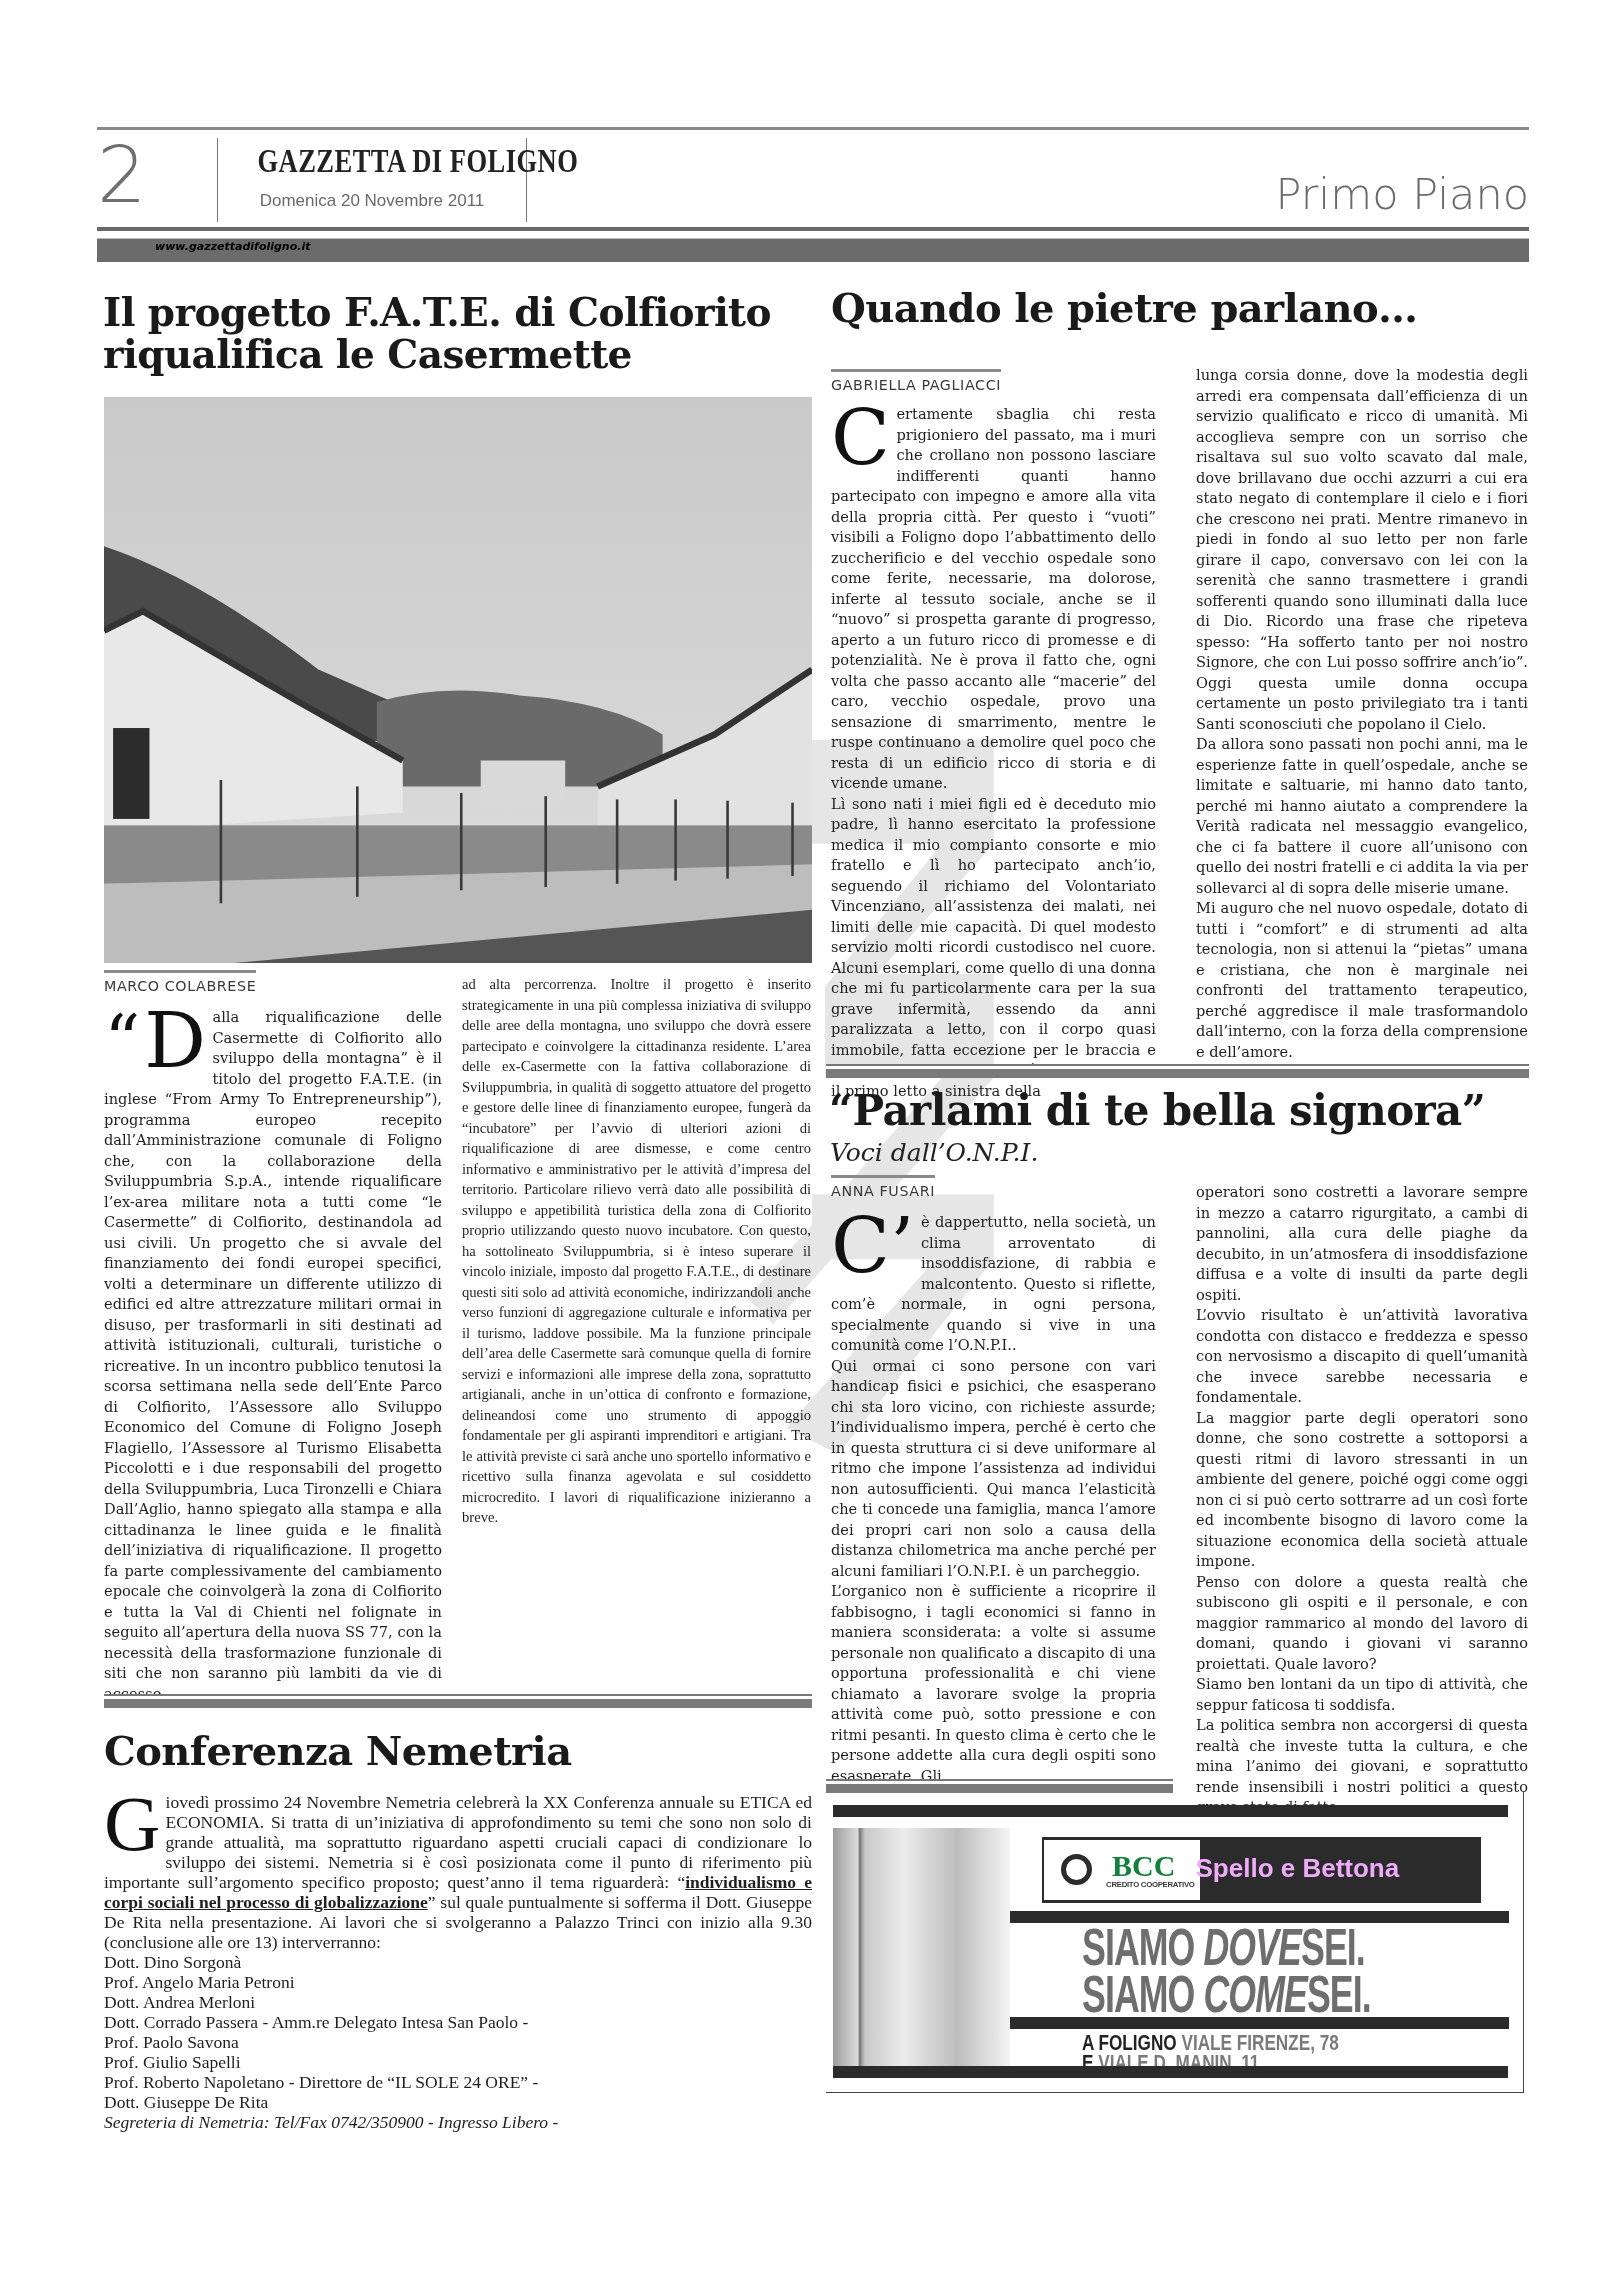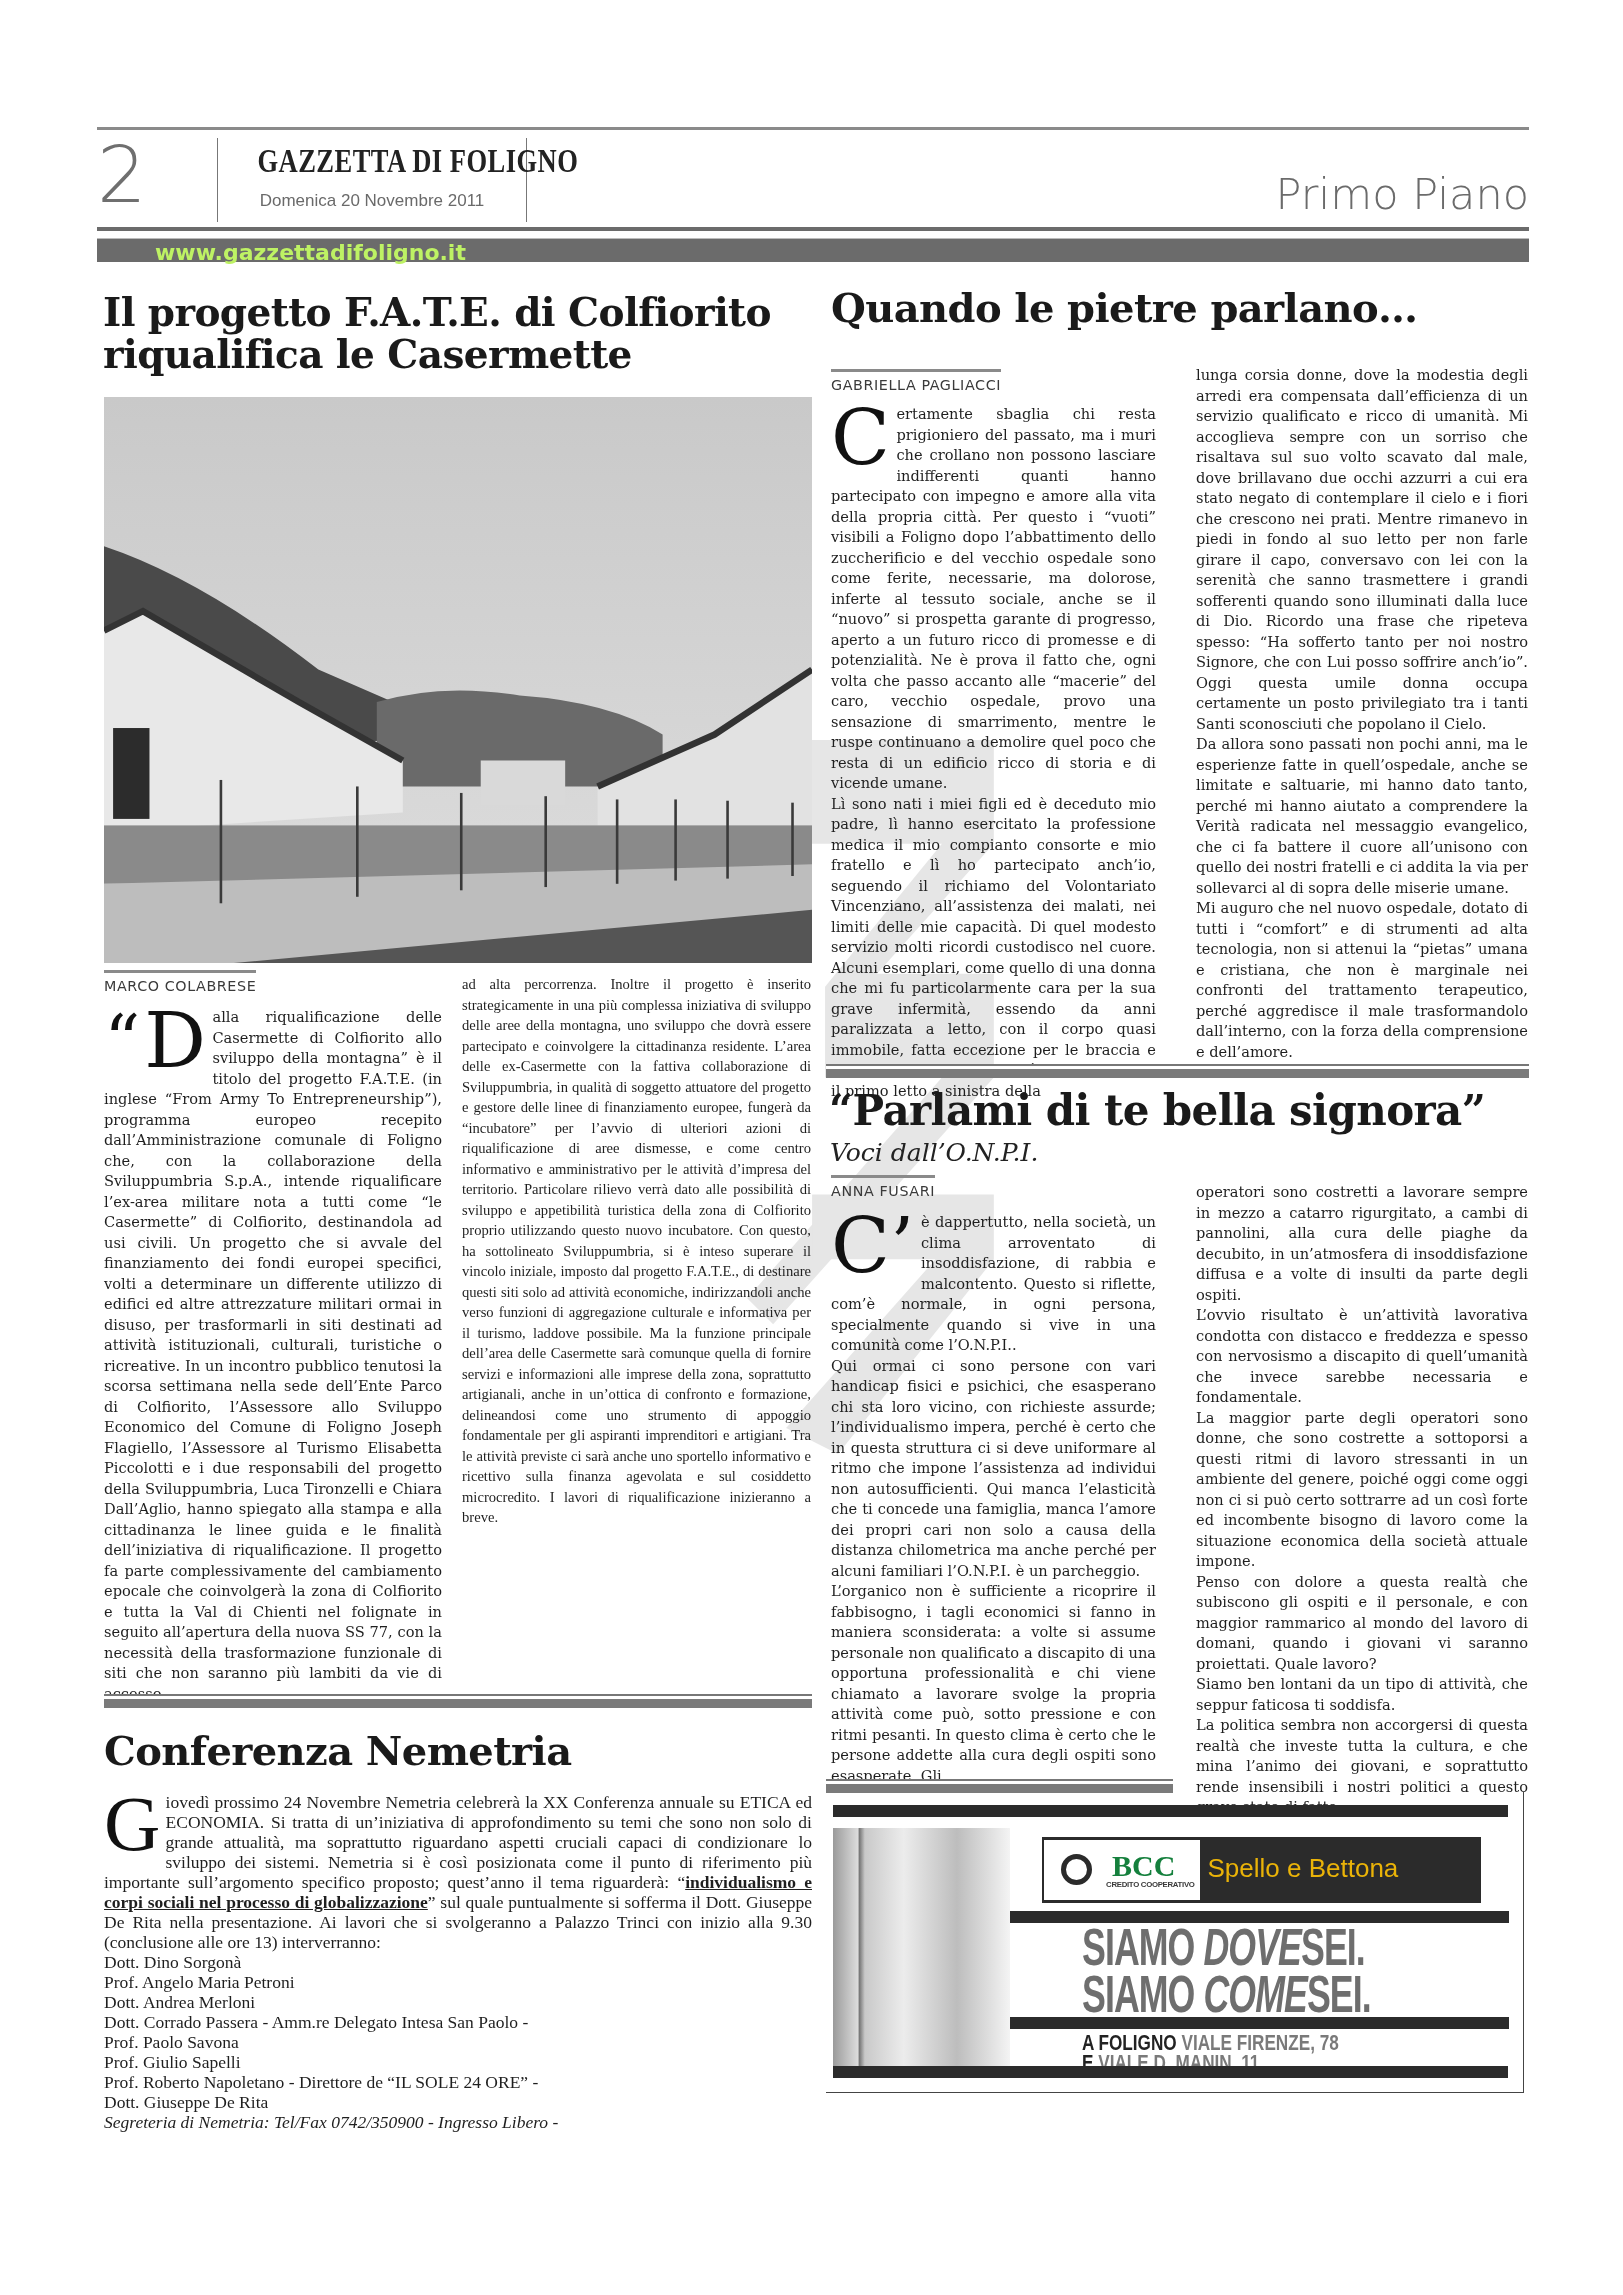--- a/index.html
+++ b/index.html
@@ -12,21 +12,21 @@
   
   #page-number { left: 97px; top: 136px; font-family: "DejaVu Sans", sans-serif; font-size: 78px;
                  color: #6f6f6f; line-height: 1; font-weight: 300; }
   #masthead { left: 217px; top: 138px; width: 308px; height: 84px; border-left: 1.3px solid #777; border-right: 1.3px solid #777; }
   #masthead-title { left: 6.5px; top: 3.9px; width: 295px; text-align: center; font-family: "Liberation Serif", serif;
                     font-weight: bold; font-size: 34px; letter-spacing: 0.6px; color: #222; transform: scaleX(0.78); transform-origin: center; white-space: nowrap; }
   #masthead-date { left: 6.5px; top: 53px; width: 295px; text-align: center; font-family: "Liberation Sans", sans-serif;
                    font-size: 17px; color: #6a6a6a; }
   #section-title { right: 94px; top: 153px; font-family: "DejaVu Sans", sans-serif; font-size: 43px; color: #6b6b6b; font-weight: 300; margin-top: 16px; }
   #web-band { left: 97px; top: 238px; width: 1432px; height: 23.4px; background: #6b6b6b; border-top: 1.9px solid #bbb; }
-  #web-url { left: 58px; top: 1.3px; font-family: "DejaVu Sans", sans-serif; font-weight: bold; font-size: 22px; color: #bef264; }
+  #web-url { left: 58px; top: 1.3px; font-family: "DejaVu Sans", sans-serif; font-weight: bold; font-size: 11px; color: #000000; font-style: italic; }
 
   .headline { font-family: "DejaVu Serif", serif; font-weight: bold; color: #1a1a1a; letter-spacing: -0.6px; line-height: 1.08; }
   .byline { font-family: "DejaVu Sans", sans-serif; font-size: 14.3px; color: #3a3a3a; letter-spacing: 0.6px; padding-top: 5.2px; border-top: 3.2px solid #8a8a8a; display: inline-block; }
   .col { position: absolute; font-family: "DejaVu Serif", serif; font-size: 14.6px; line-height: 20.5px;
          text-align: justify; color: #1f1f1f; hyphens: auto; }
   .col p { margin: 0; }
   .dropcap { float: left; font-family: "DejaVu Serif", serif; font-size: 77px; line-height: 61px; margin: 2.6px 6.5px 0 0; color: #111; }
   .dropcap.quote::before { content: "\201C"; font-size: 71px; vertical-align: top; margin-right: 3.9px; }
 
   
@@ -47,21 +47,21 @@
   #ad { left: 826px; top: 1792px; width: 697px; height: 300px; border-right: 1.9px solid #444; border-bottom: 1.9px solid #444; }
   #ad-inner { left: 6.5px; top: 13px; width: 675px; height: 273px; background: #fff; }
   .ad-bar { position: absolute; background: #2b2b2b; height: 11.7px; }
   #ad-photo { left: 0; top: 23.4px; width: 177px; height: 238px;
               background: linear-gradient(90deg, #9a9a9a 0%, #dcdcdc 14%, #777 15%, #c9c9c9 18%, #ececec 40%, #bdbdbd 70%, #f4f4f4 100%); }
   #ad-logo-box { left: 209px; top: 32px; width: 439px; height: 66px; background: #2b2b2b; }
   #ad-logo-white { left: 2.6px; top: 2.6px; width: 156px; height: 60px; background: #fff; }
   #ad-bcc { left: 68px; top: 9px; font-family: Liberation Serif, serif; font-weight: bold; font-size: 30px; color: #15803d; }
   #ad-bcc-sub { left: 62px; top: 40px; font-family: "Liberation Sans", sans-serif; font-weight: bold; font-size: 7.8px; color: #3a3a3a; letter-spacing: -0.3px; }
   #ad-bcc-icon { left: 17px; top: 14.3px; width: 31px; height: 31px; border: 5.8px solid #2b2b2b; border-radius: 50%; box-sizing: border-box; }
-  #ad-branch { left: 166px; top: 15.6px; font-family: "Liberation Sans", sans-serif; font-weight: normal; font-size: 26px; color: #eab308; }
+  #ad-branch { left: 154px; top: 15.6px; font-family: "Liberation Sans", sans-serif; font-weight: bold; font-size: 26px; color: #f0abfc; }
   .ad-slogan { position: absolute; left: 249px; font-family: "Liberation Sans", sans-serif; font-weight: bold; font-size: 51px;
                color: #6e6e6e; letter-spacing: -1.3px; transform: scaleX(0.7); transform-origin: left; white-space: nowrap; line-height: 1; }
   .ad-slogan em { font-style: italic; }
   .ad-addr { position: absolute; left: 249px; font-family: "Liberation Sans", sans-serif; font-weight: bold; font-size: 22px;
              color: #7a7a7a; transform: scaleX(0.78); transform-origin: left; white-space: nowrap; }
   .ad-addr b { color: #222; }
 </style>
 </head>
 <body>
 

